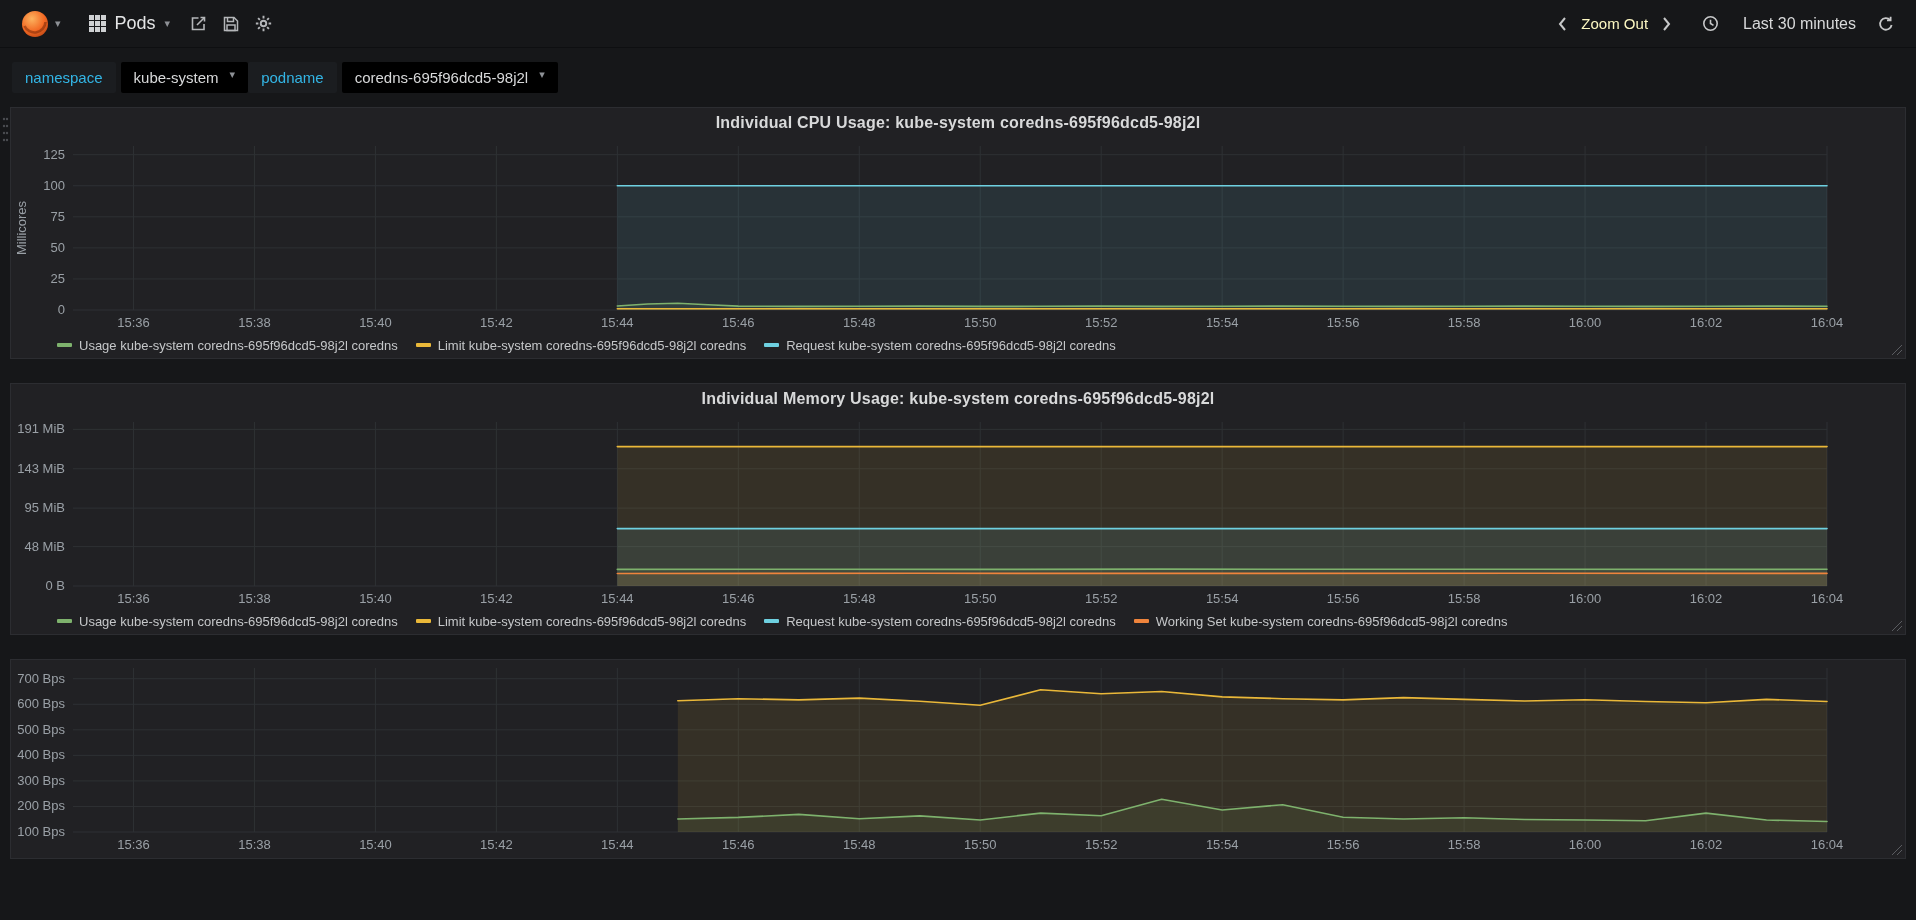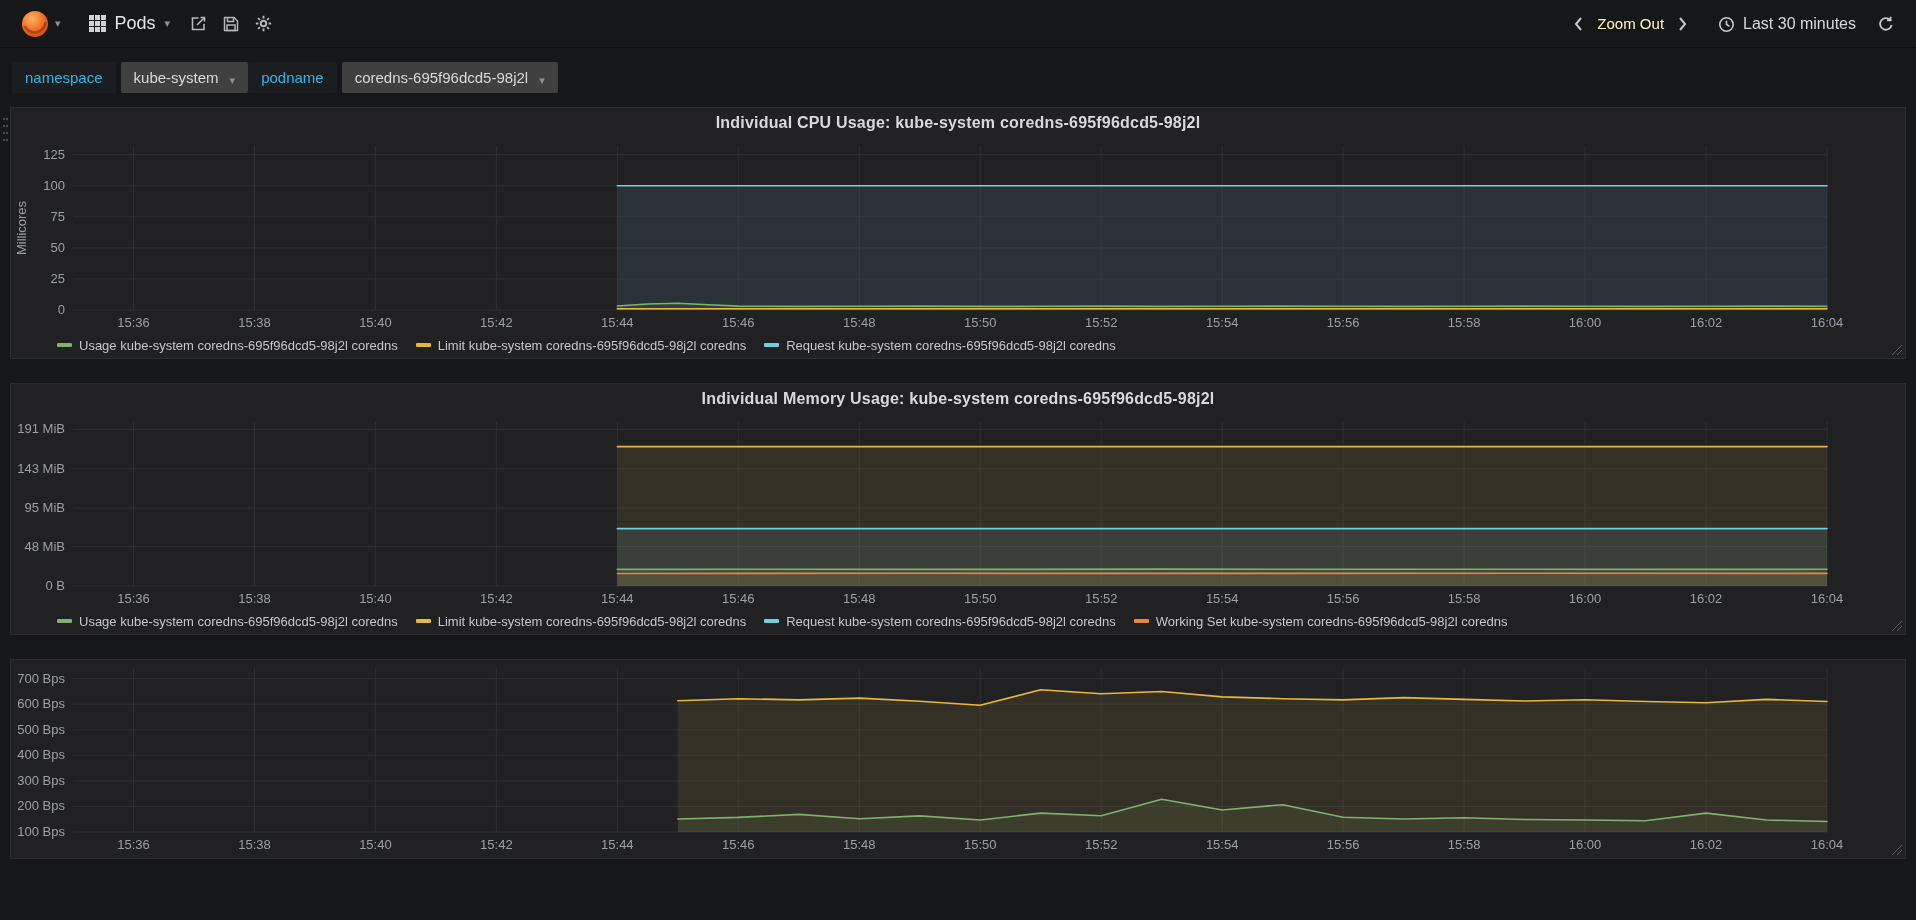--- a/index.html
+++ b/index.html
@@ -9,28 +9,28 @@
   .navbar{height:48px;display:flex;align-items:center;justify-content:space-between;
     padding:0 14px;background:#161719;border-bottom:1px solid #0e0f11}
   .nav-left,.nav-right{display:flex;align-items:center}
   .logo-btn{display:flex;align-items:center;gap:5px;padding:4px 6px;cursor:pointer}
   .caret{color:#8e9196;font-size:11px;line-height:1}
   .dash-btn{display:flex;align-items:center;gap:9px;padding:6px 12px;margin-left:10px;
     font-size:18px;color:#e4e5e6;cursor:pointer}
   .icon-btn{background:none;border:none;cursor:pointer;padding:6px 8px;display:flex;align-items:center}
   .nav-right{gap:4px}
   .zoom-btn{background:none;border:none;color:#fef9c3;font-size:15px;cursor:pointer;padding:4px 2px}
-  .time-btn{display:flex;align-items:flex-end;gap:8px;font-size:16px;color:#d8d9da;
+  .time-btn{display:flex;align-items:flex-start;gap:24px;font-size:16px;color:#d8d9da;
     background:none;border:none;cursor:pointer;padding:4px 10px;margin-left:8px}
   
   .submenu{display:flex;align-items:center;padding:14px 12px 12px}
   .var-group{display:flex;align-items:center;gap:5px}
   .var-label{background:#1b1d20;color:#33b5e5;font-size:15px;padding:7px 13px;border-radius:2px}
-  .var-value{background:#404040;color:#d8d9da;font-size:15px;padding:7px 13px;border-radius:2px;
-    display:flex;align-items:flex-end;gap:11px;cursor:pointer;border:none;font-family:inherit}
+  .var-value{background:#000000;color:#d8d9da;font-size:15px;padding:7px 13px;border-radius:2px;
+    display:flex;align-items:flex-start;gap:11px;cursor:pointer;border:none;font-family:inherit}
   
   .dashboard{padding:2px 10px 0;position:relative}
   .panel{position:relative;background:#212124;border:1px solid #2c2d31;margin-bottom:24px}
   .panel-title{height:30px;display:flex;align-items:center;justify-content:center;
     font-size:16px;font-weight:bold;color:#d8d9da;cursor:pointer;letter-spacing:.2px}
   svg.graph{display:block}
   svg text{fill:#9aa0a6;font-size:13px;font-family:"Liberation Sans",sans-serif}
   .legend{display:flex;gap:18px;padding:0 10px 4px 46px;font-size:13px;color:#c5c7c9;
     align-items:center;flex-wrap:wrap;min-height:22px}
   .legend-item{display:inline-flex;align-items:center;cursor:pointer}

